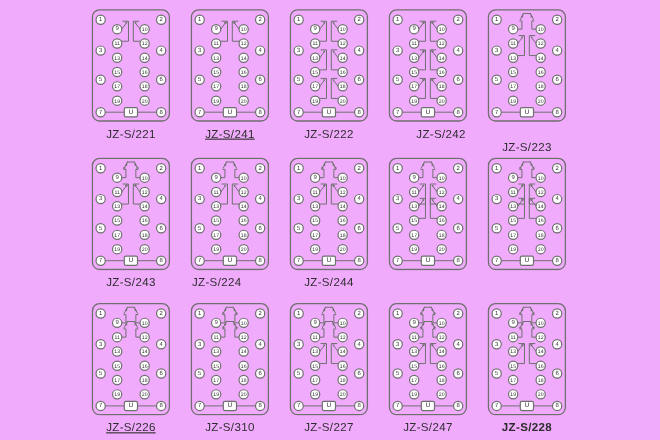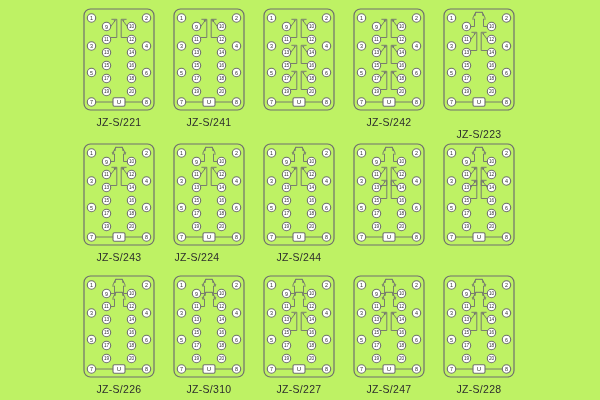--- a/index.html
+++ b/index.html
@@ -1,17 +1,17 @@
 <!DOCTYPE html>
 <html><head>
 <meta charset="utf-8">
 <style>
   html,body{margin:0;padding:0;background:#fff;}
   #stage{
-    position:relative;width:600px;height:400px;background:#bef264;
+    position:relative;width:600px;height:400px;background:#f0abfc;
     overflow:hidden;font-family:"Liberation Sans",sans-serif;
   }
   .relay-card{position:absolute;}
   .relay-label{
     position:absolute;width:90px;text-align:center;
     font-size:10.5px;letter-spacing:0.3px;color:#2d2d2d;
     font-family:"Liberation Sans",sans-serif;
   }
   svg{display:block;}
 </style>
@@ -213,21 +213,21 @@
         <g>
           <circle cx="48.5" cy="70.5" r="4.2" fill="#fff" stroke="#6f6f6f" stroke-width="1.1"></circle>
           <text x="48.5" y="70.7" font-size="4.7" fill="#333333" text-anchor="middle" dominant-baseline="central" font-family="Liberation Sans, sans-serif">18</text>
         </g>
         <g>
           <circle cx="48.5" cy="83.5" r="4.2" fill="#fff" stroke="#6f6f6f" stroke-width="1.1"></circle>
           <text x="48.5" y="83.7" font-size="4.7" fill="#333333" text-anchor="middle" dominant-baseline="central" font-family="Liberation Sans, sans-serif">20</text>
         </g>
       </svg>
     </div>
-    <div class="relay-label" style="left: 164px; top: 116px;">JZ-S/241</div>
+    <div class="relay-label" style="left: 164px; top: 116px; text-decoration: underline;">JZ-S/241</div>
     <div class="relay-card" style="left: 263px; top: 8px;">
       <svg width="72" height="103" viewBox="0 0 72 103" xmlns="http://www.w3.org/2000/svg">
         <rect x="1" y="1" width="70" height="101" rx="6.5" fill="none" stroke="#6f6f6f" stroke-width="1.2"></rect>
         <g>
           <path d="M27.7 18.5 L32.2 12.5" fill="none" stroke="#6f6f6f" stroke-width="0.9" stroke-linecap="round" stroke-linejoin="round"></path>
           <polygon points="30.6,12.1 32.4,12.4 31.8,14.1" fill="#6f6f6f"></polygon>
           <path d="M28.8 11.3 H33.8 V29.5 H27.2" fill="none" stroke="#6f6f6f" stroke-width="0.9" stroke-linecap="round" stroke-linejoin="round"></path>
           <path d="M44.3 18.5 L39.8 12.5" fill="none" stroke="#6f6f6f" stroke-width="0.9" stroke-linecap="round" stroke-linejoin="round"></path>
           <polygon points="41.4,12.1 39.6,12.4 40.2,14.1" fill="#6f6f6f"></polygon>
           <path d="M43.2 11.3 H38.2 V29.5 H44.8" fill="none" stroke="#6f6f6f" stroke-width="0.9" stroke-linecap="round" stroke-linejoin="round"></path>
@@ -325,20 +325,21 @@
         <g>
           <circle cx="48.5" cy="70.5" r="4.2" fill="#fff" stroke="#6f6f6f" stroke-width="1.1"></circle>
           <text x="48.5" y="70.7" font-size="4.7" fill="#333333" text-anchor="middle" dominant-baseline="central" font-family="Liberation Sans, sans-serif">18</text>
         </g>
         <g>
           <circle cx="48.5" cy="83.5" r="4.2" fill="#fff" stroke="#6f6f6f" stroke-width="1.1"></circle>
           <text x="48.5" y="83.7" font-size="4.7" fill="#333333" text-anchor="middle" dominant-baseline="central" font-family="Liberation Sans, sans-serif">20</text>
         </g>
       </svg>
     </div>
+    <div class="relay-label" style="left: 254px; top: 116px;">JZ-S/222</div>
     <div class="relay-card" style="left: 353px; top: 8px;">
       <svg width="72" height="103" viewBox="0 0 72 103" xmlns="http://www.w3.org/2000/svg">
         <rect x="1" y="1" width="70" height="101" rx="6.5" fill="none" stroke="#6f6f6f" stroke-width="1.2"></rect>
         <g>
           <path d="M27.7 18.5 L32.2 12.5" fill="none" stroke="#6f6f6f" stroke-width="0.9" stroke-linecap="round" stroke-linejoin="round"></path>
           <polygon points="30.6,12.1 32.4,12.4 31.8,14.1" fill="#6f6f6f"></polygon>
           <path d="M28.8 11.3 H33.8 V29.5 H27.2" fill="none" stroke="#6f6f6f" stroke-width="0.9" stroke-linecap="round" stroke-linejoin="round"></path>
           <path d="M44.3 18.5 L39.8 12.5" fill="none" stroke="#6f6f6f" stroke-width="0.9" stroke-linecap="round" stroke-linejoin="round"></path>
           <polygon points="41.4,12.1 39.6,12.4 40.2,14.1" fill="#6f6f6f"></polygon>
           <path d="M43.2 11.3 H38.2 V29.5 H44.8" fill="none" stroke="#6f6f6f" stroke-width="0.9" stroke-linecap="round" stroke-linejoin="round"></path>
@@ -442,21 +443,21 @@
         <g>
           <circle cx="48.5" cy="70.5" r="4.2" fill="#fff" stroke="#6f6f6f" stroke-width="1.1"></circle>
           <text x="48.5" y="70.7" font-size="4.7" fill="#333333" text-anchor="middle" dominant-baseline="central" font-family="Liberation Sans, sans-serif">18</text>
         </g>
         <g>
           <circle cx="48.5" cy="83.5" r="4.2" fill="#fff" stroke="#6f6f6f" stroke-width="1.1"></circle>
           <text x="48.5" y="83.7" font-size="4.7" fill="#333333" text-anchor="middle" dominant-baseline="central" font-family="Liberation Sans, sans-serif">20</text>
         </g>
       </svg>
     </div>
-    <div class="relay-label" style="left: 344px; top: 116px;">JZ-S/242</div>
+    <div class="relay-label" style="left: 356px; top: 116px;">JZ-S/242</div>
     <div class="relay-card" style="left: 443px; top: 8px;">
       <svg width="72" height="103" viewBox="0 0 72 103" xmlns="http://www.w3.org/2000/svg">
         <rect x="1" y="1" width="70" height="101" rx="6.5" fill="none" stroke="#6f6f6f" stroke-width="1.2"></rect>
         <g>
           <path d="M27.7 18.5 H31.5 V11 H29.6" fill="none" stroke="#6f6f6f" stroke-width="0.9" stroke-linecap="round" stroke-linejoin="round"></path>
           <path d="M32.8 4.3 L30 9.8" fill="none" stroke="#6f6f6f" stroke-width="0.9" stroke-linecap="round" stroke-linejoin="round"></path>
           <polygon points="32.8,4.3 30.7,7.4 32.5,7.9" fill="#6f6f6f"></polygon>
           <path d="M32.8 4.3 H35.6" fill="none" stroke="#6f6f6f" stroke-width="1" stroke-linecap="round" stroke-linejoin="round"></path>
           <path d="M44.3 18.5 H40.5 V11 H42.4" fill="none" stroke="#6f6f6f" stroke-width="0.9" stroke-linecap="round" stroke-linejoin="round"></path>
           <path d="M39.2 4.3 L42 9.8" fill="none" stroke="#6f6f6f" stroke-width="0.9" stroke-linecap="round" stroke-linejoin="round"></path>
@@ -1224,21 +1225,21 @@
         <g>
           <circle cx="48.5" cy="70.5" r="4.2" fill="#fff" stroke="#6f6f6f" stroke-width="1.1"></circle>
           <text x="48.5" y="70.7" font-size="4.7" fill="#333333" text-anchor="middle" dominant-baseline="central" font-family="Liberation Sans, sans-serif">18</text>
         </g>
         <g>
           <circle cx="48.5" cy="83.5" r="4.2" fill="#fff" stroke="#6f6f6f" stroke-width="1.1"></circle>
           <text x="48.5" y="83.7" font-size="4.7" fill="#333333" text-anchor="middle" dominant-baseline="central" font-family="Liberation Sans, sans-serif">20</text>
         </g>
       </svg>
     </div>
-    <div class="relay-label" style="left: 74px; top: 383px;">JZ-S/226</div>
+    <div class="relay-label" style="left: 74px; top: 383px; text-decoration: underline;">JZ-S/226</div>
     <div class="relay-card" style="left: 173px; top: 275px;">
       <svg width="72" height="103" viewBox="0 0 72 103" xmlns="http://www.w3.org/2000/svg">
         <rect x="1" y="1" width="70" height="101" rx="6.5" fill="none" stroke="#6f6f6f" stroke-width="1.2"></rect>
         <g>
           <path d="M27.7 18.5 H31.5 V11 H29.6" fill="none" stroke="#6f6f6f" stroke-width="0.9" stroke-linecap="round" stroke-linejoin="round"></path>
           <path d="M32.8 4.3 L30 9.8" fill="none" stroke="#6f6f6f" stroke-width="0.9" stroke-linecap="round" stroke-linejoin="round"></path>
           <polygon points="32.8,4.3 30.7,7.4 32.5,7.9" fill="#6f6f6f"></polygon>
           <path d="M32.8 4.3 H35.6" fill="none" stroke="#6f6f6f" stroke-width="1" stroke-linecap="round" stroke-linejoin="round"></path>
           <path d="M44.3 18.5 H40.5 V11 H42.4" fill="none" stroke="#6f6f6f" stroke-width="0.9" stroke-linecap="round" stroke-linejoin="round"></path>
           <path d="M39.2 4.3 L42 9.8" fill="none" stroke="#6f6f6f" stroke-width="0.9" stroke-linecap="round" stroke-linejoin="round"></path>
@@ -1698,14 +1699,14 @@
         <g>
           <circle cx="48.5" cy="70.5" r="4.2" fill="#fff" stroke="#6f6f6f" stroke-width="1.1"></circle>
           <text x="48.5" y="70.7" font-size="4.7" fill="#333333" text-anchor="middle" dominant-baseline="central" font-family="Liberation Sans, sans-serif">18</text>
         </g>
         <g>
           <circle cx="48.5" cy="83.5" r="4.2" fill="#fff" stroke="#6f6f6f" stroke-width="1.1"></circle>
           <text x="48.5" y="83.7" font-size="4.7" fill="#333333" text-anchor="middle" dominant-baseline="central" font-family="Liberation Sans, sans-serif">20</text>
         </g>
       </svg>
     </div>
-    <div class="relay-label" style="left: 434px; top: 383px;">JZ-S/228</div>
+    <div class="relay-label" style="left: 434px; top: 383px; font-weight: bold;">JZ-S/228</div>
   </div>
 
 </body></html>

